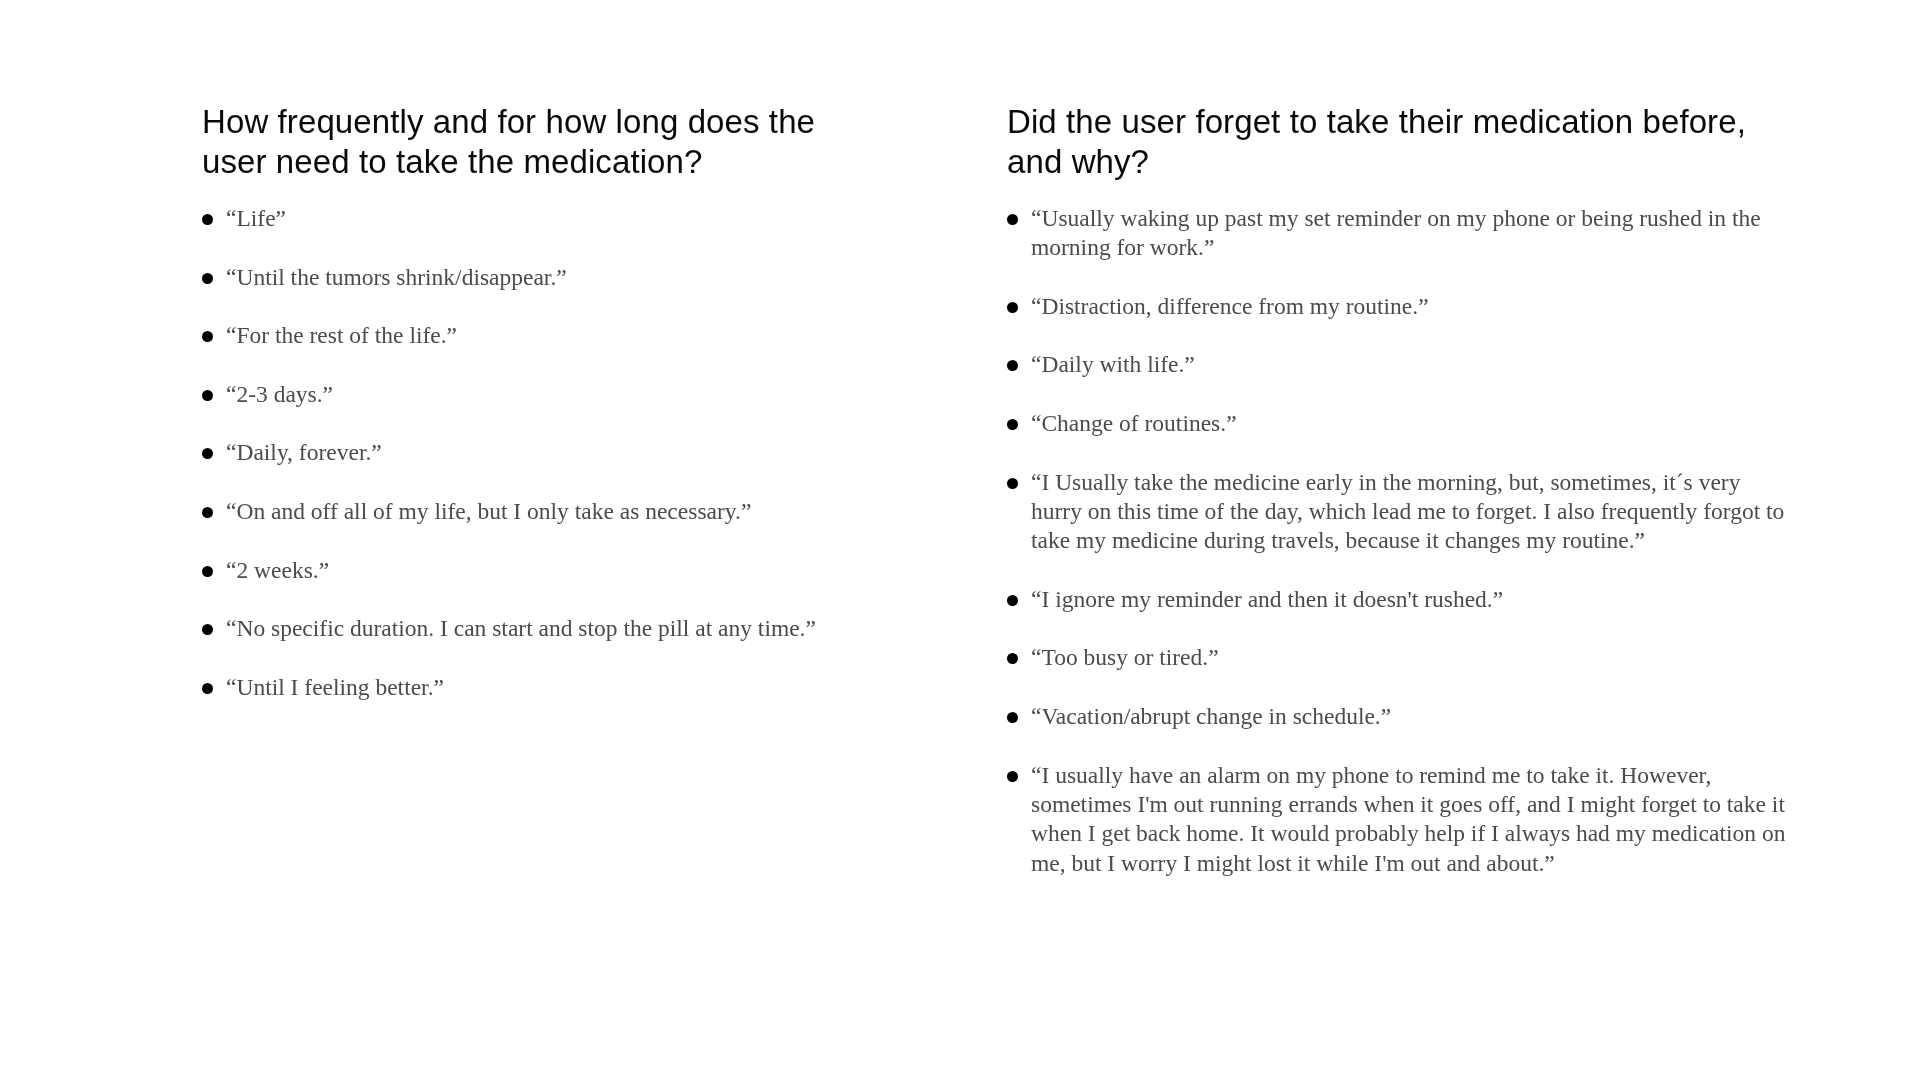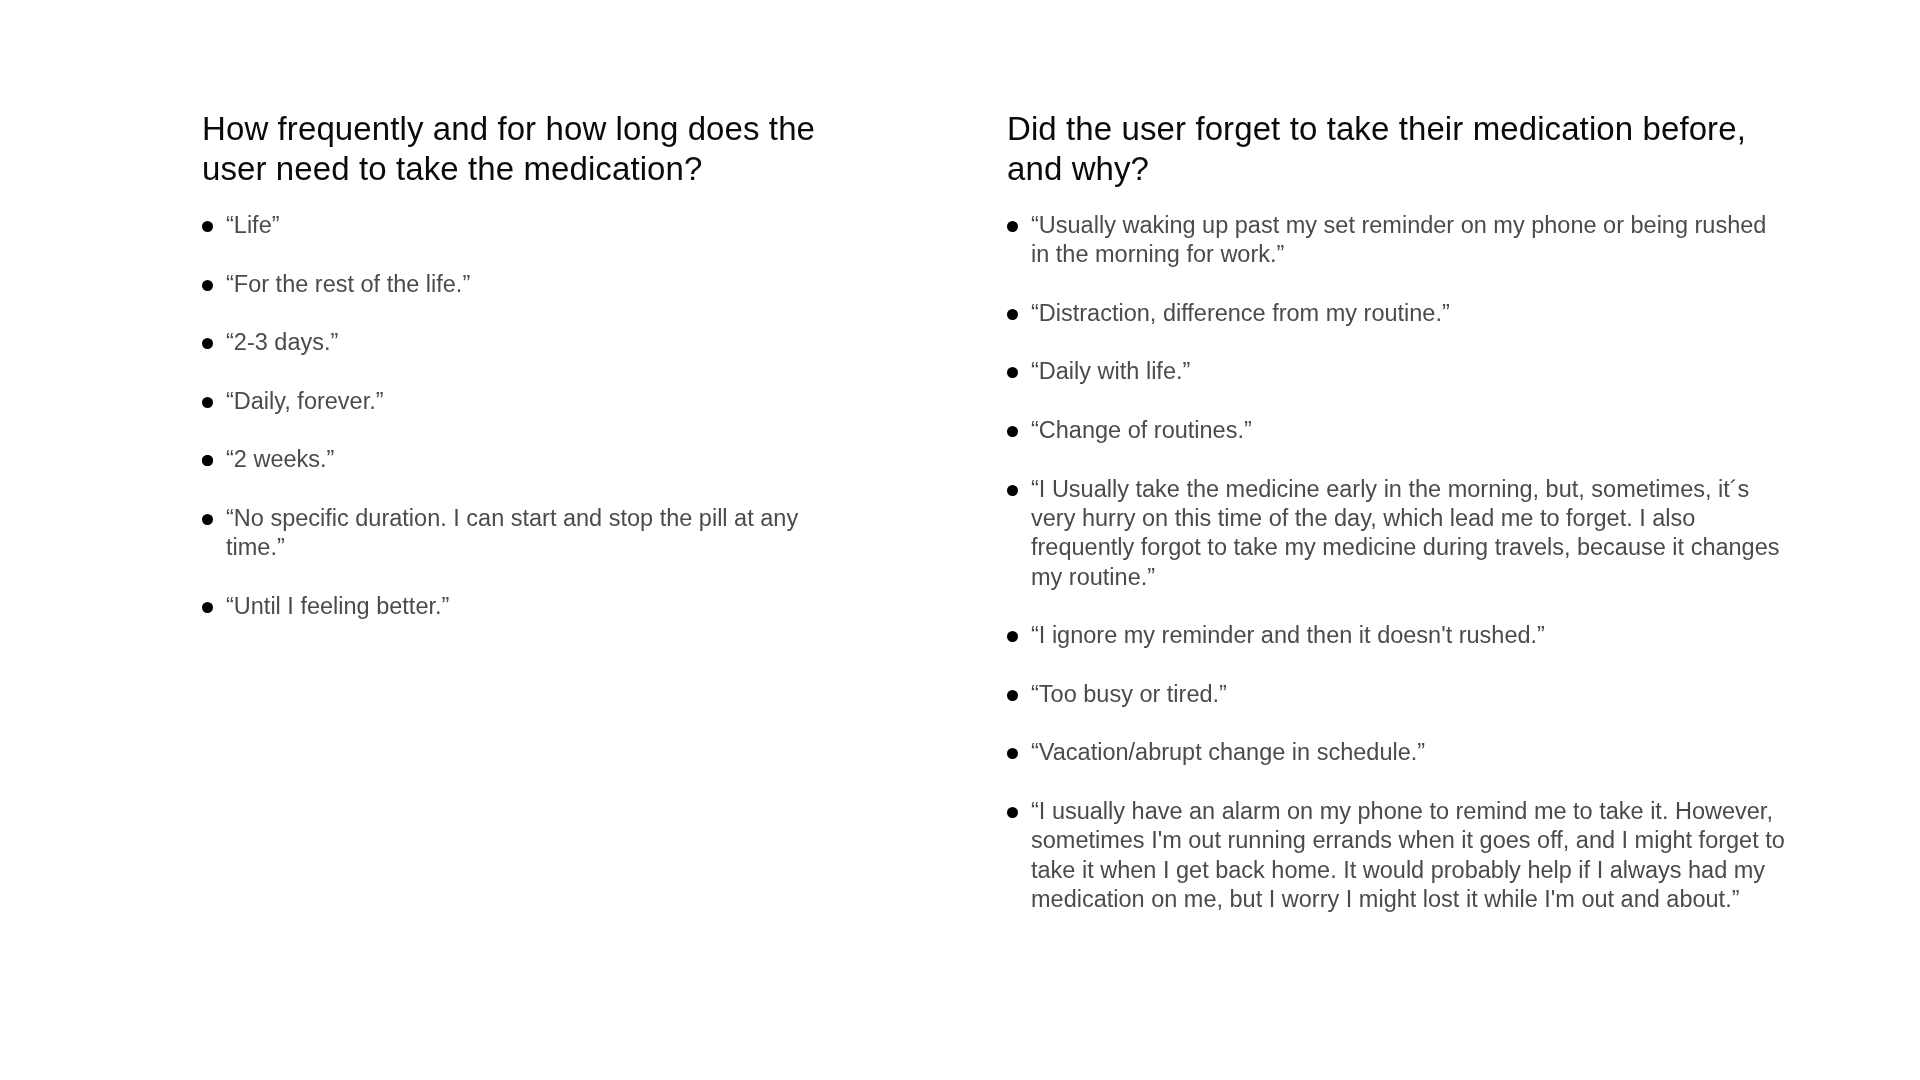--- a/index.html
+++ b/index.html
@@ -6,55 +6,57 @@
     body {
       width: 1920px; height: 1080px; overflow: hidden;
       background: #ffffff;
       font-family: "Liberation Sans", "DejaVu Sans", sans-serif;
       position: relative;
     }
     .column { position: absolute; top: 102px; }
     .col-left { left: 202px; width: 660px; }
     .col-right { left: 1007px; width: 780px; }
     .heading {
-      margin: 7px 0 22px 0;
+      margin: 0 0 22px 0;
       font-size: 33px;
       line-height: 40px;
       font-weight: 400;
       color: #0a0a0a;
       letter-spacing: 0.1px;
     }
     ul.answers { list-style: none; margin: 0; padding: 0; }
     ul.answers li {
       position: relative;
       padding-left: 24px;
       font-size: 23.5px;
       line-height: 29.3px;
       color: #4b4b4b;
       margin-bottom: 29.3px;
+      font-family: Liberation Serif, serif;
     }
     ul.answers li .bullet {
       position: absolute;
       left: 0; top: 10px;
       width: 11px; height: 11px;
       border-radius: 50%;
       background: #000000;
     }
   </style>
 </head>
 <body>
 
 <section class="column col-left">
   <h2 class="heading">How frequently and for how long does the user need to take the medication?</h2>
   <ul class="answers">
     <li><span class="bullet"></span><span>“Life”</span></li>
+    <li><span class="bullet"></span><span>“Until the tumors shrink/disappear.”</span></li>
     <li><span class="bullet"></span><span>“For the rest of the life.”</span></li>
     <li><span class="bullet"></span><span>“2-3 days.”</span></li>
     <li><span class="bullet"></span><span>“Daily, forever.”</span></li>
-    <li><span class="bullet"></span></li>
+    <li><span class="bullet"></span><span>“On and off all of my life, but I only take as necessary.”</span></li>
     <li><span class="bullet"></span><span>“2 weeks.”</span></li>
     <li><span class="bullet"></span><span>“No specific duration. I can start and stop the pill at any time.”</span></li>
     <li><span class="bullet"></span><span>“Until I feeling better.”</span></li>
   </ul>
 </section>
 
 <section class="column col-right">
   <h2 class="heading">Did the user forget to take their medication before, and why?</h2>
   <ul class="answers">
     <li><span class="bullet"></span><span>“Usually waking up past my set reminder on my phone or being rushed in the morning for work.”</span></li>

